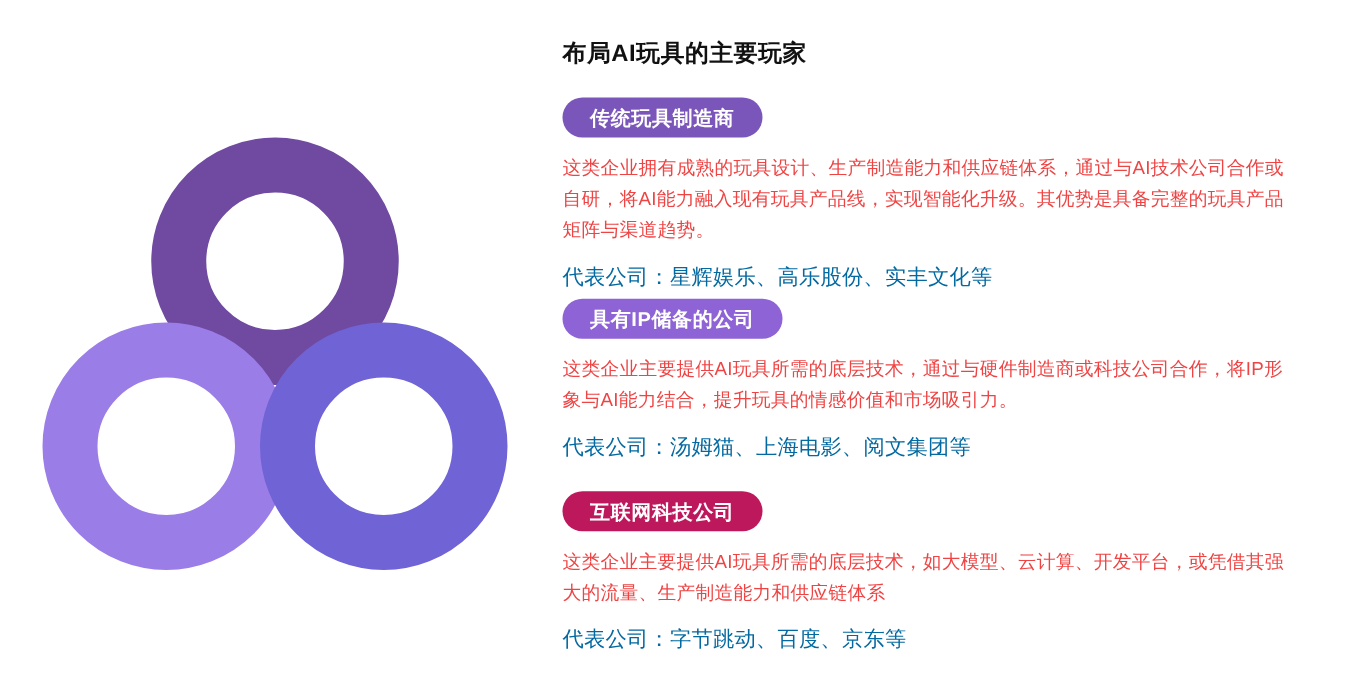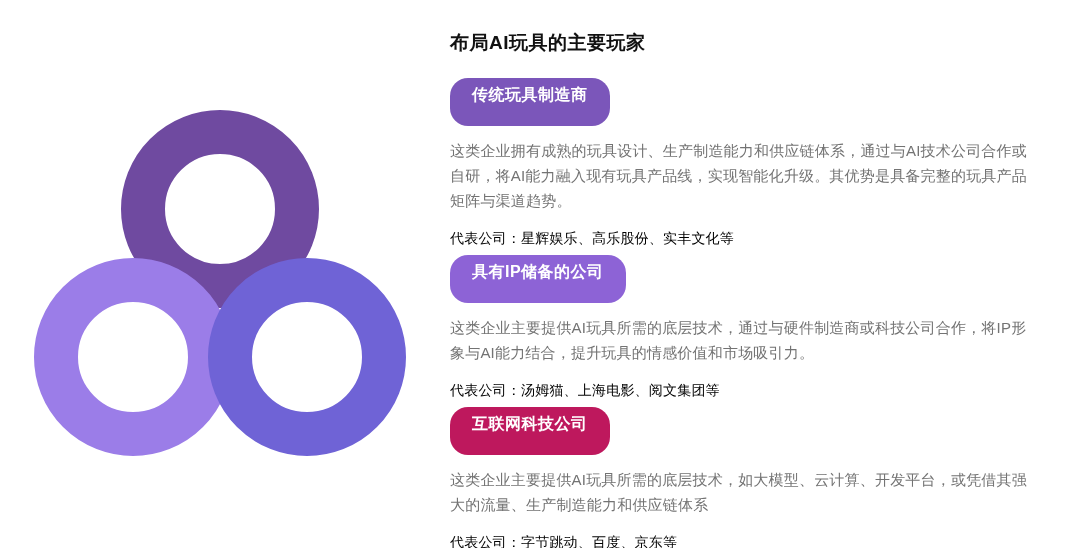--- a/index.html
+++ b/index.html
@@ -92,49 +92,49 @@
     font-weight: bold;
     color: #111111;
     letter-spacing: 0.5px;
     margin: 0 0 22px 0;
   }
   .section {
     margin-bottom: 16px;
   }
   .pill {
     display: inline-block;
-    padding: 7px 22px 20px 22px;
+    padding: 7px 22px 4px 22px;
     border-radius: 18px;
     color: #ffffff;
     font-size: 16px;
     font-weight: bold;
     letter-spacing: 0.5px;
     margin-bottom: 12px;
   }
   .pill-1 { background: #7b56ba; }
   .pill-2 { background: #8d63d6; }
   .pill-3 { background: #be185d; }
 
   .body-text {
     font-size: 15px;
     line-height: 25px;
-    color: #737373;
+    color: #ef4444;
     margin: 0 0 14px 0;
     letter-spacing: 0.2px;
     max-width: 580px;
   }
   .company-text {
-    font-size: 14px;
+    font-size: 17px;
     line-height: 22px;
-    color: #000000;
+    color: #0369a1;
     margin: 0 0 4px 0;
     letter-spacing: 0.2px;
   }
   .s1 { margin-bottom: 6px; }
-  .s2 { margin-bottom: 6px; }
+  .s2 { margin-bottom: 24px; }
   .s3 { margin-bottom: 0; }
 </style>
 </head>
 <body>
 
 <div class="page">
 
   <div class="venn">
     <div class="ring ring-top"></div>
     <div class="ring ring-left"></div>

